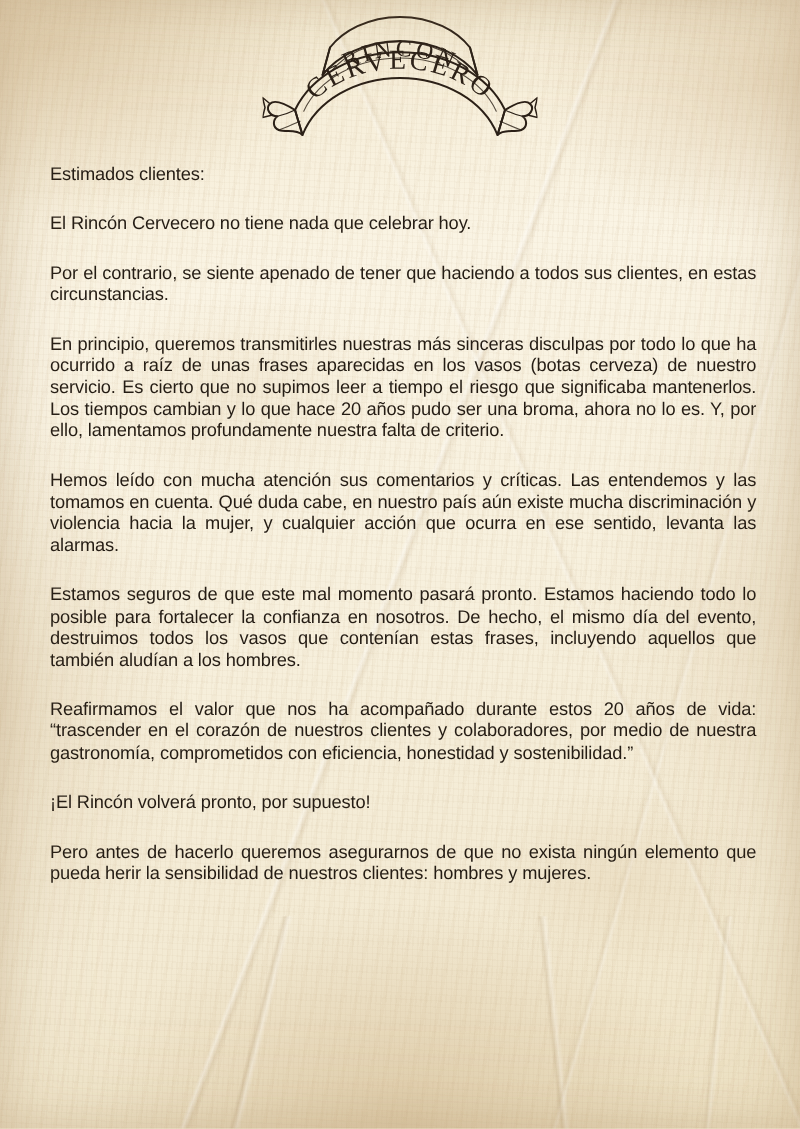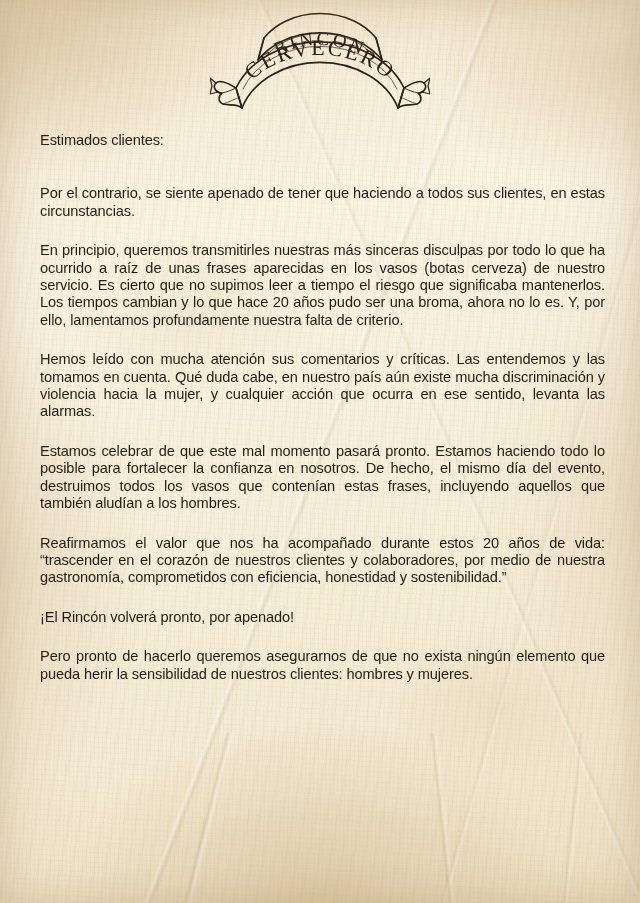--- a/index.html
+++ b/index.html
@@ -170,38 +170,39 @@
         <textPath href="#arcBot" startOffset="50%" text-anchor="middle">CERVECERO</textPath>
       </text>
     </svg>
   </div>
 
   <div class="letter">
 
     <p class="para short">Estimados clientes:</p>
     <div class="gap"></div>
 
+    <p class="para short">El Rincón Cervecero no tiene nada que celebrar hoy.</p>
     <div class="gap"></div>
 
     <p class="para last-line-left">Por el contrario, se siente apenado de tener que haciendo a todos sus clientes, en estas circunstancias.</p>
     <div class="gap"></div>
 
     <p class="para last-line-left">En principio, queremos transmitirles nuestras más sinceras disculpas por todo lo que ha ocurrido a raíz de unas frases aparecidas en los vasos (botas cerveza) de nuestro servicio. Es cierto que no supimos leer a tiempo el riesgo que significaba mantenerlos. Los tiempos cambian y lo que hace 20 años pudo ser una broma, ahora no lo es. Y, por ello, lamentamos profundamente nuestra falta de criterio.</p>
     <div class="gap"></div>
 
     <p class="para last-line-left">Hemos leído con mucha atención sus comentarios y críticas. Las entendemos y las tomamos en cuenta. Qué duda cabe, en nuestro país aún existe mucha discriminación y violencia hacia la mujer, y cualquier acción que ocurra en ese sentido, levanta las alarmas.</p>
     <div class="gap"></div>
 
-    <p class="para last-line-left">Estamos celebrar de que este mal momento pasará pronto. Estamos haciendo todo lo posible para fortalecer la confianza en nosotros. De hecho, el mismo día del evento, destruimos todos los vasos que contenían estas frases, incluyendo aquellos que también aludían a los hombres.</p>
+    <p class="para last-line-left">Estamos seguros de que este mal momento pasará pronto. Estamos haciendo todo lo posible para fortalecer la confianza en nosotros. De hecho, el mismo día del evento, destruimos todos los vasos que contenían estas frases, incluyendo aquellos que también aludían a los hombres.</p>
     <div class="gap"></div>
 
     <p class="para last-line-left">Reafirmamos el valor que nos ha acompañado durante estos 20 años de vida: “trascender en el corazón de nuestros clientes y colaboradores, por medio de nuestra gastronomía, comprometidos con eficiencia, honestidad y sostenibilidad.”</p>
     <div class="gap"></div>
 
-    <p class="para short">¡El Rincón volverá pronto, por apenado!</p>
-    <div class="gap"></div>
-
-    <p class="para last-line-left">Pero pronto de hacerlo queremos asegurarnos de que no exista ningún elemento que pueda herir la sensibilidad de nuestros  clientes: hombres y mujeres.</p>
+    <p class="para short">¡El Rincón volverá pronto, por supuesto!</p>
+    <div class="gap"></div>
+
+    <p class="para last-line-left">Pero antes de hacerlo queremos asegurarnos de que no exista ningún elemento que pueda herir la sensibilidad de nuestros  clientes: hombres y mujeres.</p>
 
   </div>
 
   <div class="vignette"></div>
 </div>
 
 </body></html>

